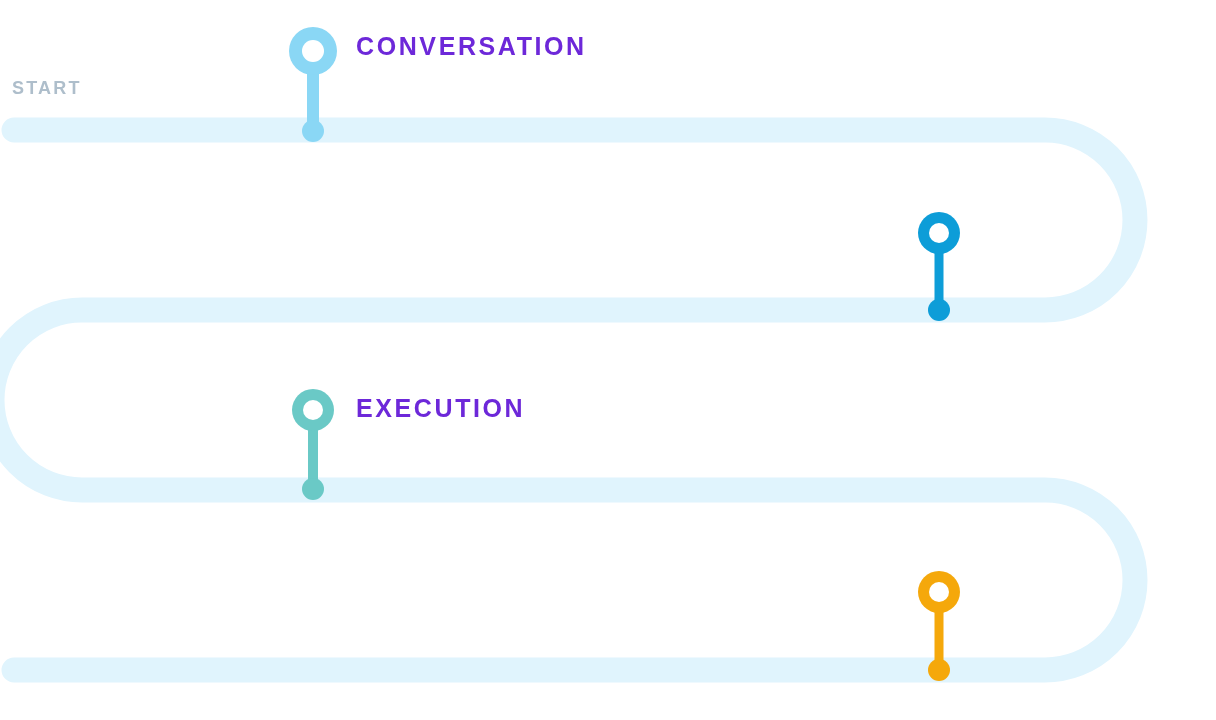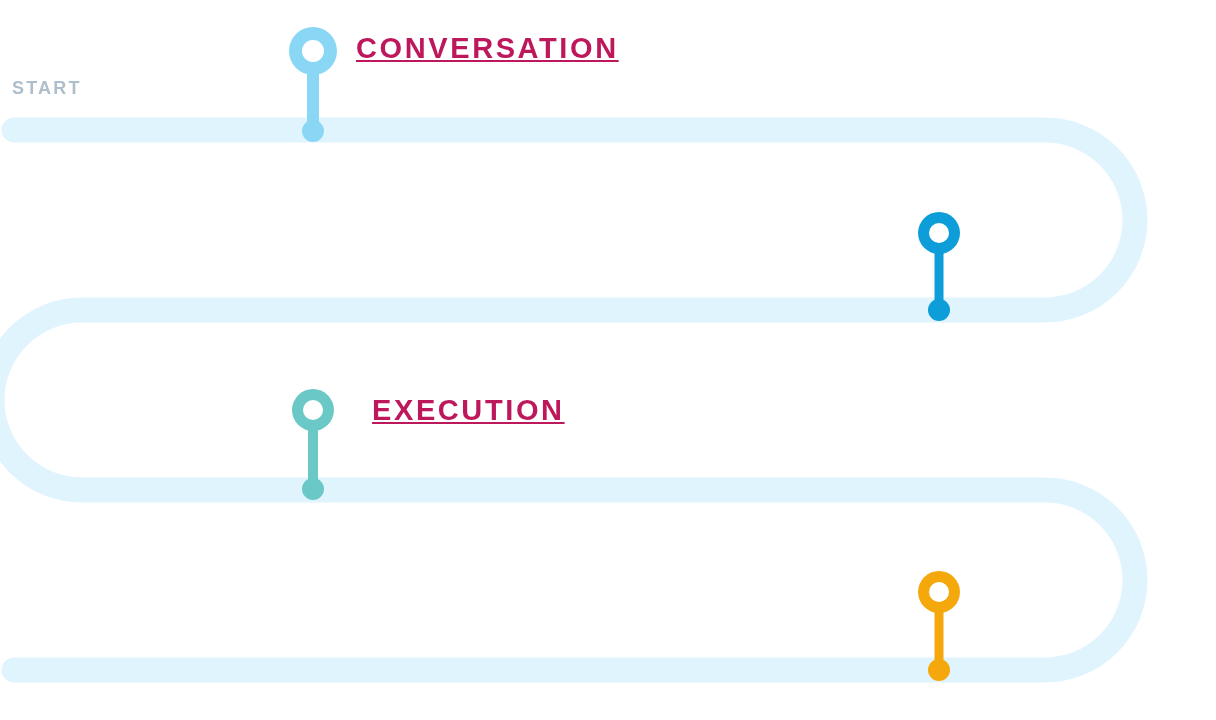--- a/index.html
+++ b/index.html
@@ -33,25 +33,24 @@
   .stage-marker {
     position: absolute;
     left: 0;
     top: 0;
   }
   .stage-label {
     position: absolute;
     white-space: nowrap;
     font-family: "Liberation Sans", sans-serif;
     font-weight: bold;
-    font-size: 29px;
+    font-size: 25px;
     letter-spacing: 2.6px;
-    color: #be185d;
+    color: #6d28d9;
     line-height: 1;
-    text-decoration: underline;
   }
   #start-label {
     position: absolute;
     left: 12px;
     top: 79px;
     font-family: "Liberation Sans", sans-serif;
     font-weight: bold;
     font-size: 18px;
     letter-spacing: 2.2px;
     color: #aebecb;
@@ -97,21 +96,21 @@
 
   </div>
 
   <div class="stage">
     <svg class="stage-marker" width="1216" height="720" viewBox="0 0 1216 720">
       <rect x="308" y="410" width="10" height="79" fill="#6ac9c6"></rect>
       <circle cx="313" cy="489" r="11" fill="#6ac9c6"></circle>
       <circle cx="313" cy="410" r="21" fill="#6ac9c6"></circle>
       <circle cx="313" cy="410" r="10" fill="#ffffff"></circle>
     </svg>
-    <div class="stage-label" style="left:372px; top:396px;">EXECUTION</div>
+    <div class="stage-label" style="left:356px; top:396px;">EXECUTION</div>
   </div>
 
   <div class="stage">
     <svg class="stage-marker" width="1216" height="720" viewBox="0 0 1216 720">
       <rect x="934.5" y="592" width="9" height="78" fill="#f5a80b"></rect>
       <circle cx="939" cy="670" r="11" fill="#f5a80b"></circle>
       <circle cx="939" cy="592" r="21" fill="#f5a80b"></circle>
       <circle cx="939" cy="592" r="10" fill="#ffffff"></circle>
     </svg>
 

